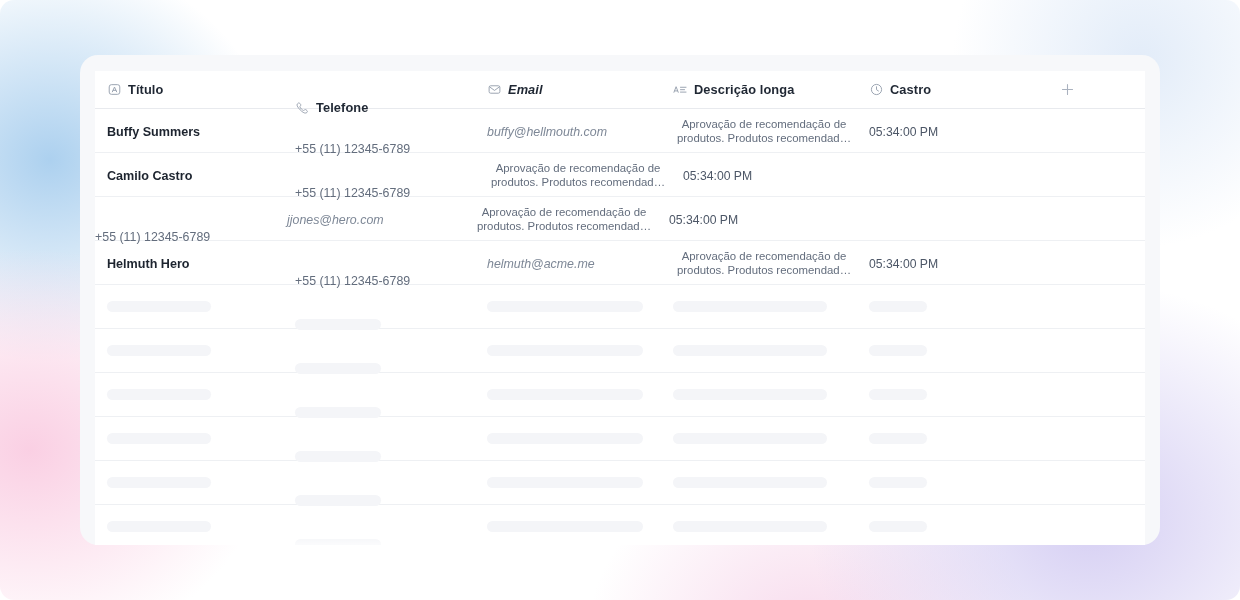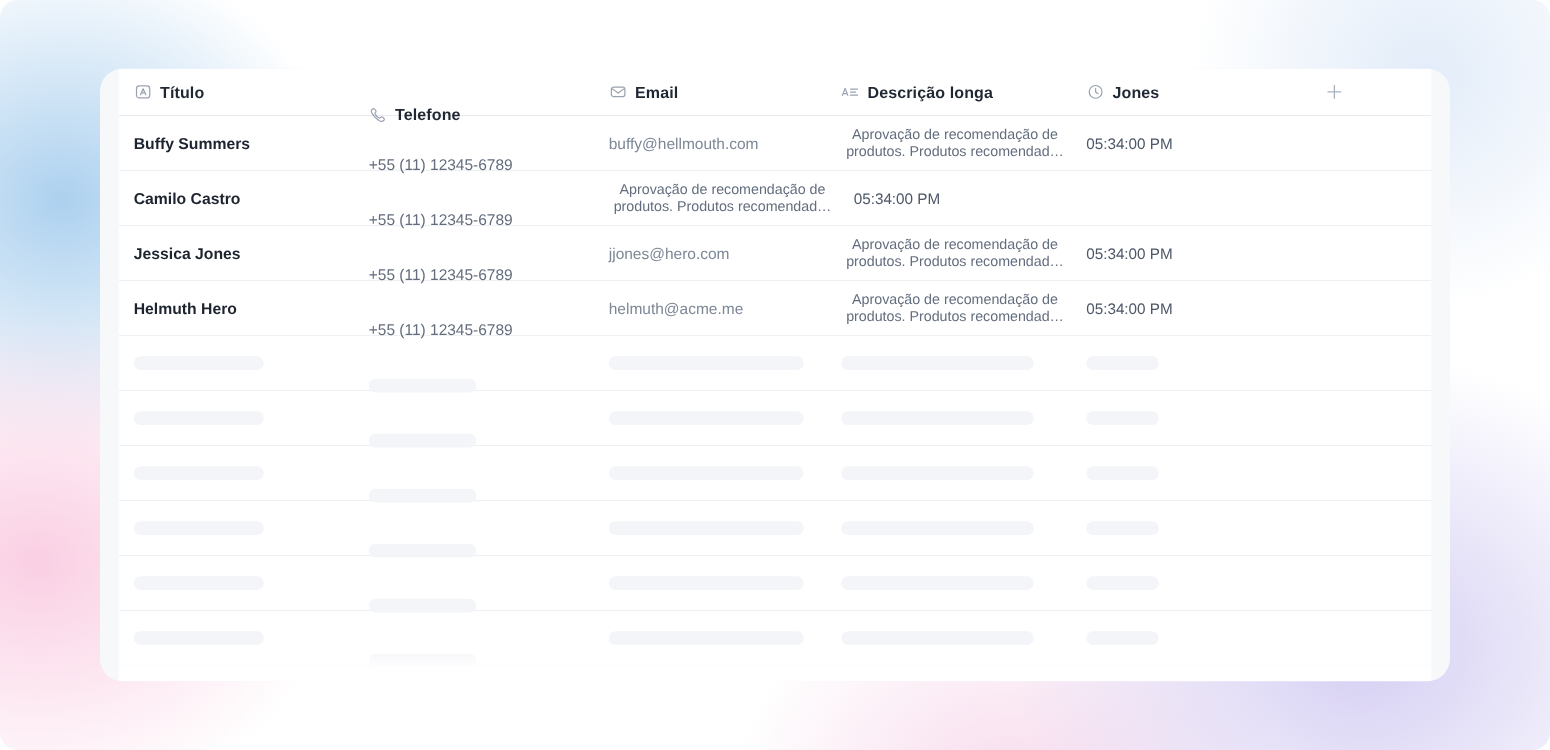--- a/index.html
+++ b/index.html
@@ -74,21 +74,21 @@
     height: 490px;
     background: #f7f8fa;
     border-radius: 18px;
     overflow: hidden;
   }
 
   
   #table {
     position: absolute;
     left: 15px;
-    top: 0px;
+    top: 16px;
     width: 1050px;
     height: 490px;
     background: #ffffff;
     overflow: hidden;
   }
 
   .row {
     display: flex;
     align-items: center;
     width: 100%;
@@ -100,21 +100,21 @@
     height: 38px;
     border-bottom: 1px solid #e8eaee;
   }
 
   .data-row  { height: 44px; }
   .skel-row  { height: 44px; }
 
   
   .c-title { width: 200px; padding-left: 12px; }
   .c-phone { width: 192px; margin-top: 35px; }
-  .c-email { width: 186px; }
+  .c-email { width: 186px; font-style: italic; }
   .c-desc  { width: 196px; }
   .c-time  { width: 170px; }
   .c-add   { width: 106px; display:flex; justify-content:flex-start; padding-left: 19px;}
 
   .hcell {
     display: flex;
     align-items: center;
     gap: 7px;
     font-size: 12.8px;
     font-weight: bold;
@@ -254,21 +254,21 @@
       </div>
 
       <div class="c-time">
         <div class="hcell">
           <span class="hicon">
             <svg width="13" height="13" viewBox="0 0 14 14" fill="none">
               <circle cx="7" cy="7" r="5.5" stroke="currentColor" stroke-width="1.05"></circle>
               <path d="M7 4.1 V7.2 L9.1 8.6" stroke="currentColor" stroke-width="1.05" stroke-linecap="round" stroke-linejoin="round"></path>
             </svg>
           </span>
-          <span>Jones</span>
+          <span>Castro</span>
         </div>
       </div>
 
       <div class="c-add">
         <span class="plus-btn">
           <svg width="15" height="15" viewBox="0 0 16 16" fill="none">
             <path d="M8 2.6 V13.4 M2.6 8 H13.4" stroke="currentColor" stroke-width="1.15" stroke-linecap="round"></path>
           </svg>
         </span>
       </div>
@@ -288,21 +288,20 @@
         <div class="row data-row">
           <div class="c-title"><span class="cell-title">Camilo Castro</span></div>
           <div class="c-phone"><span class="cell-muted">+55 (11) 12345-6789</span></div>
           <div class="c-desc">
             <span class="cell-desc">Aprovação de recomendação de produtos. Produtos recomendad…</span>
           </div>
           <div class="c-time"><span class="cell-time">05:34:00 PM</span></div>
           <div class="c-add"></div>
         </div>
         <div class="row data-row">
-          <div class="c-title"><span class="cell-title">Jessica Jones</span></div>
           <div class="c-phone"><span class="cell-muted">+55 (11) 12345-6789</span></div>
           <div class="c-email"><span class="cell-email">jjones@hero.com</span></div>
           <div class="c-desc">
             <span class="cell-desc">Aprovação de recomendação de produtos. Produtos recomendad…</span>
           </div>
           <div class="c-time"><span class="cell-time">05:34:00 PM</span></div>
           <div class="c-add"></div>
         </div>
         <div class="row data-row">
           <div class="c-title"><span class="cell-title">Helmuth Hero</span></div>

